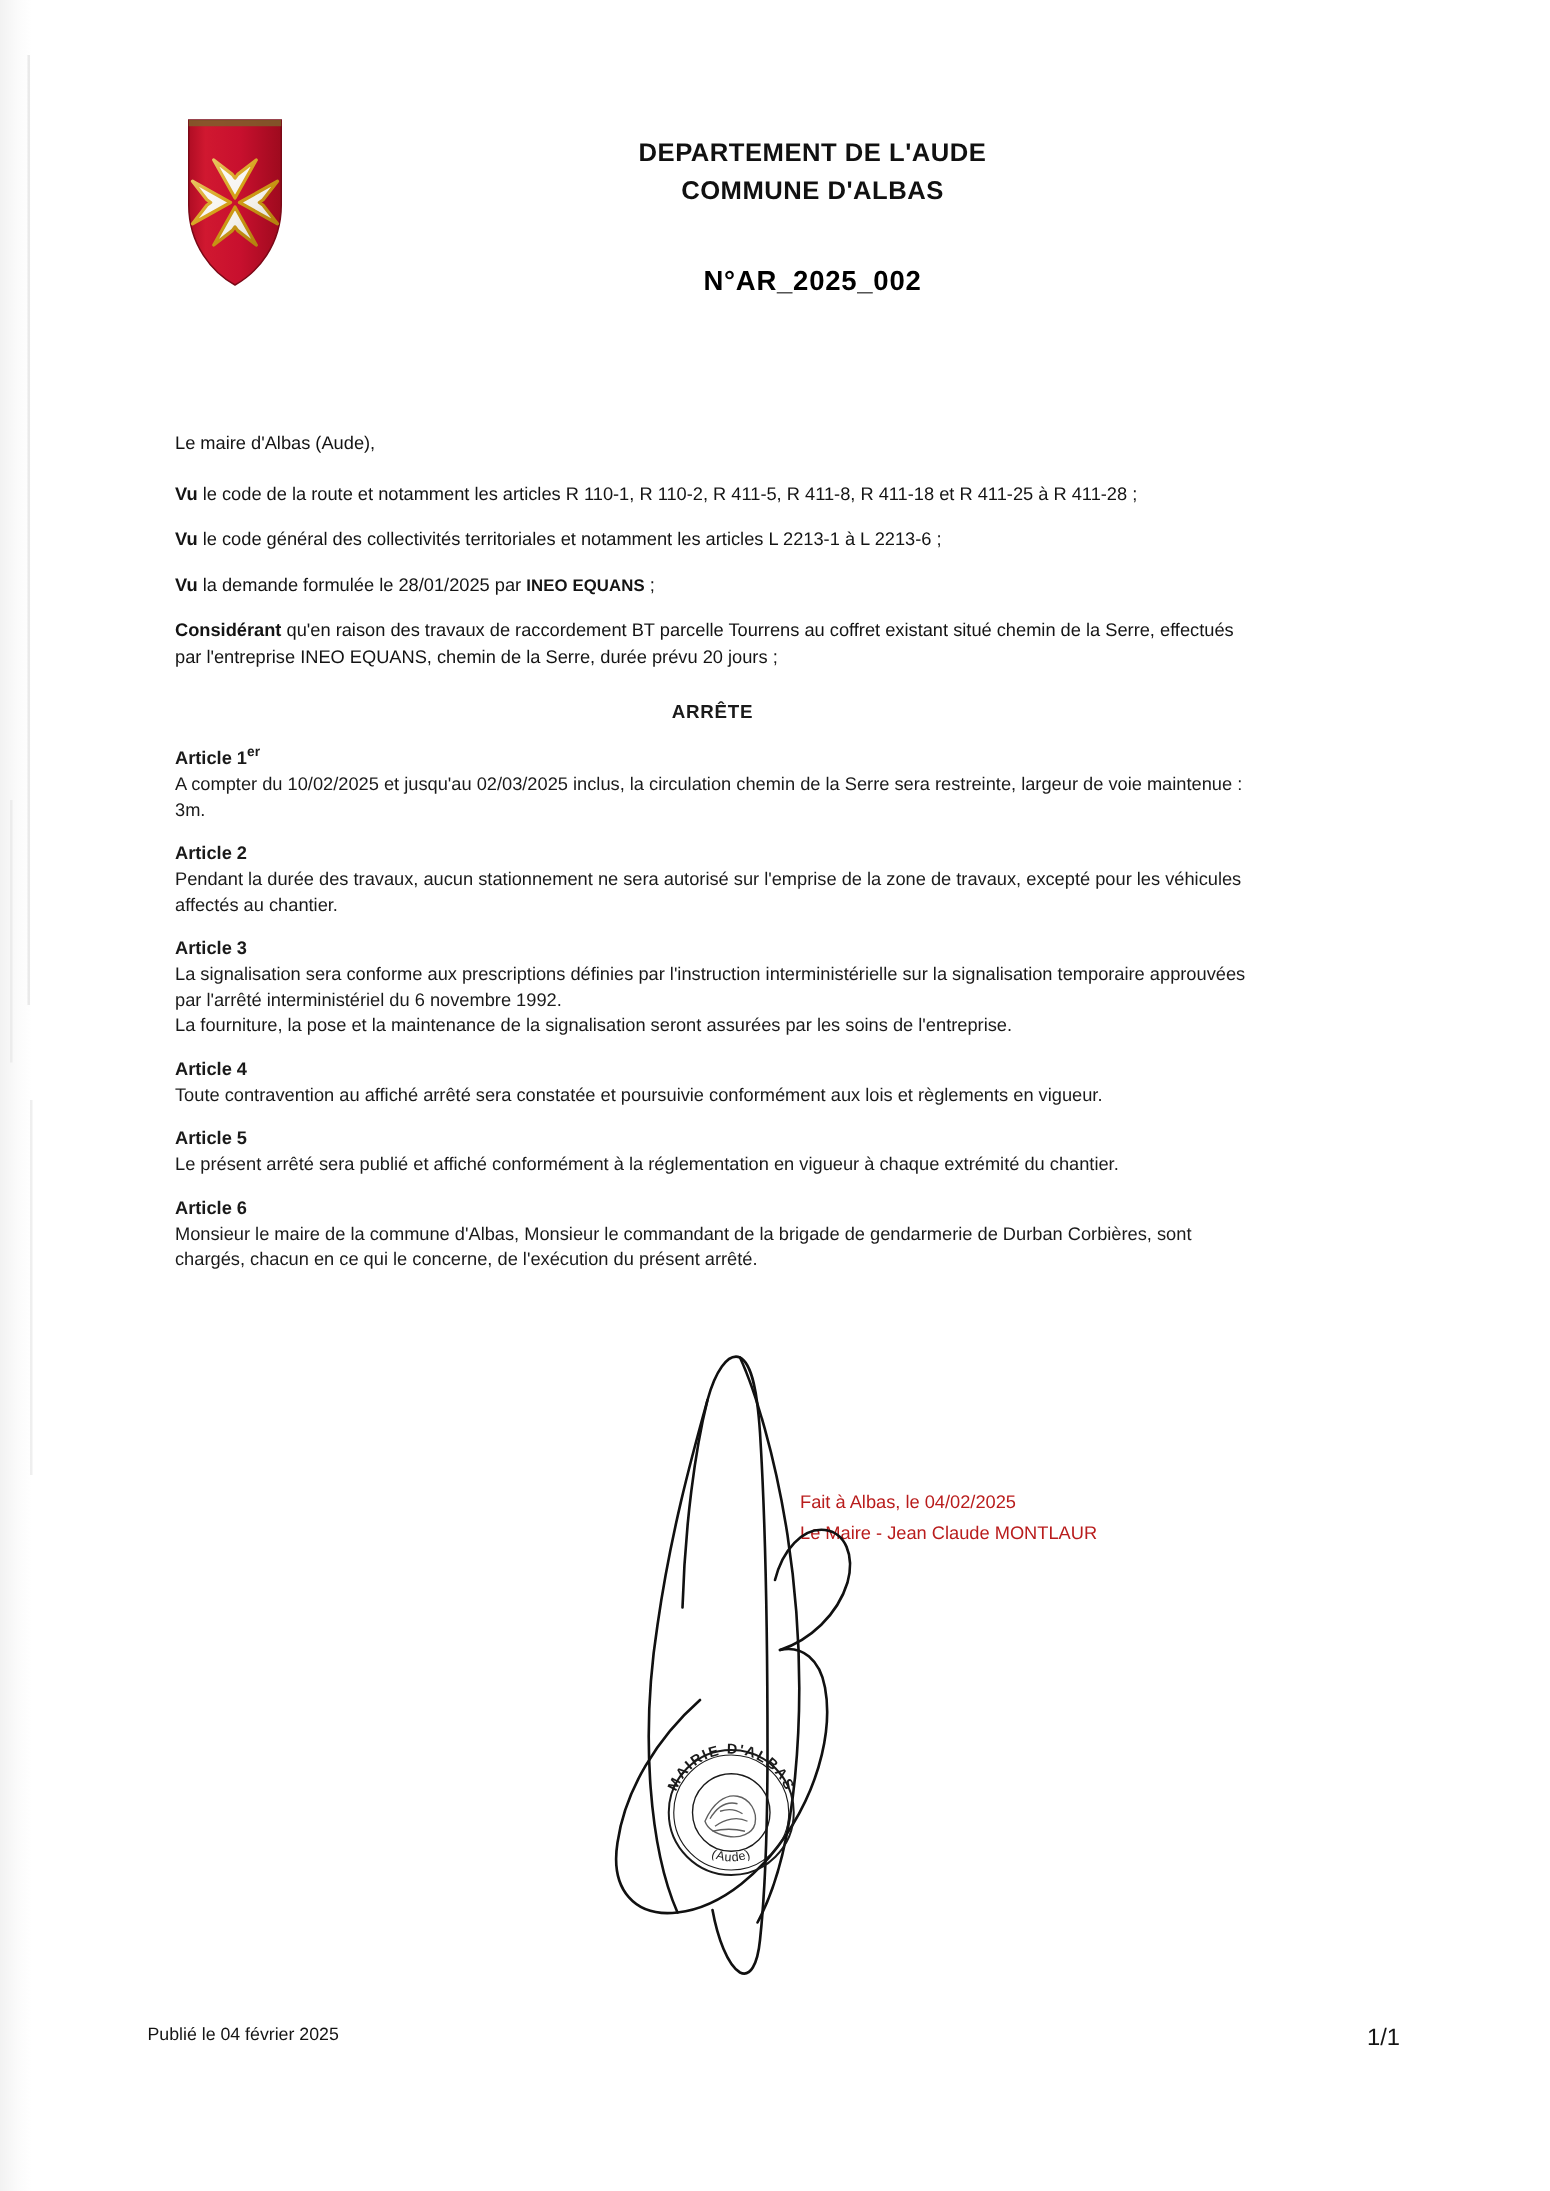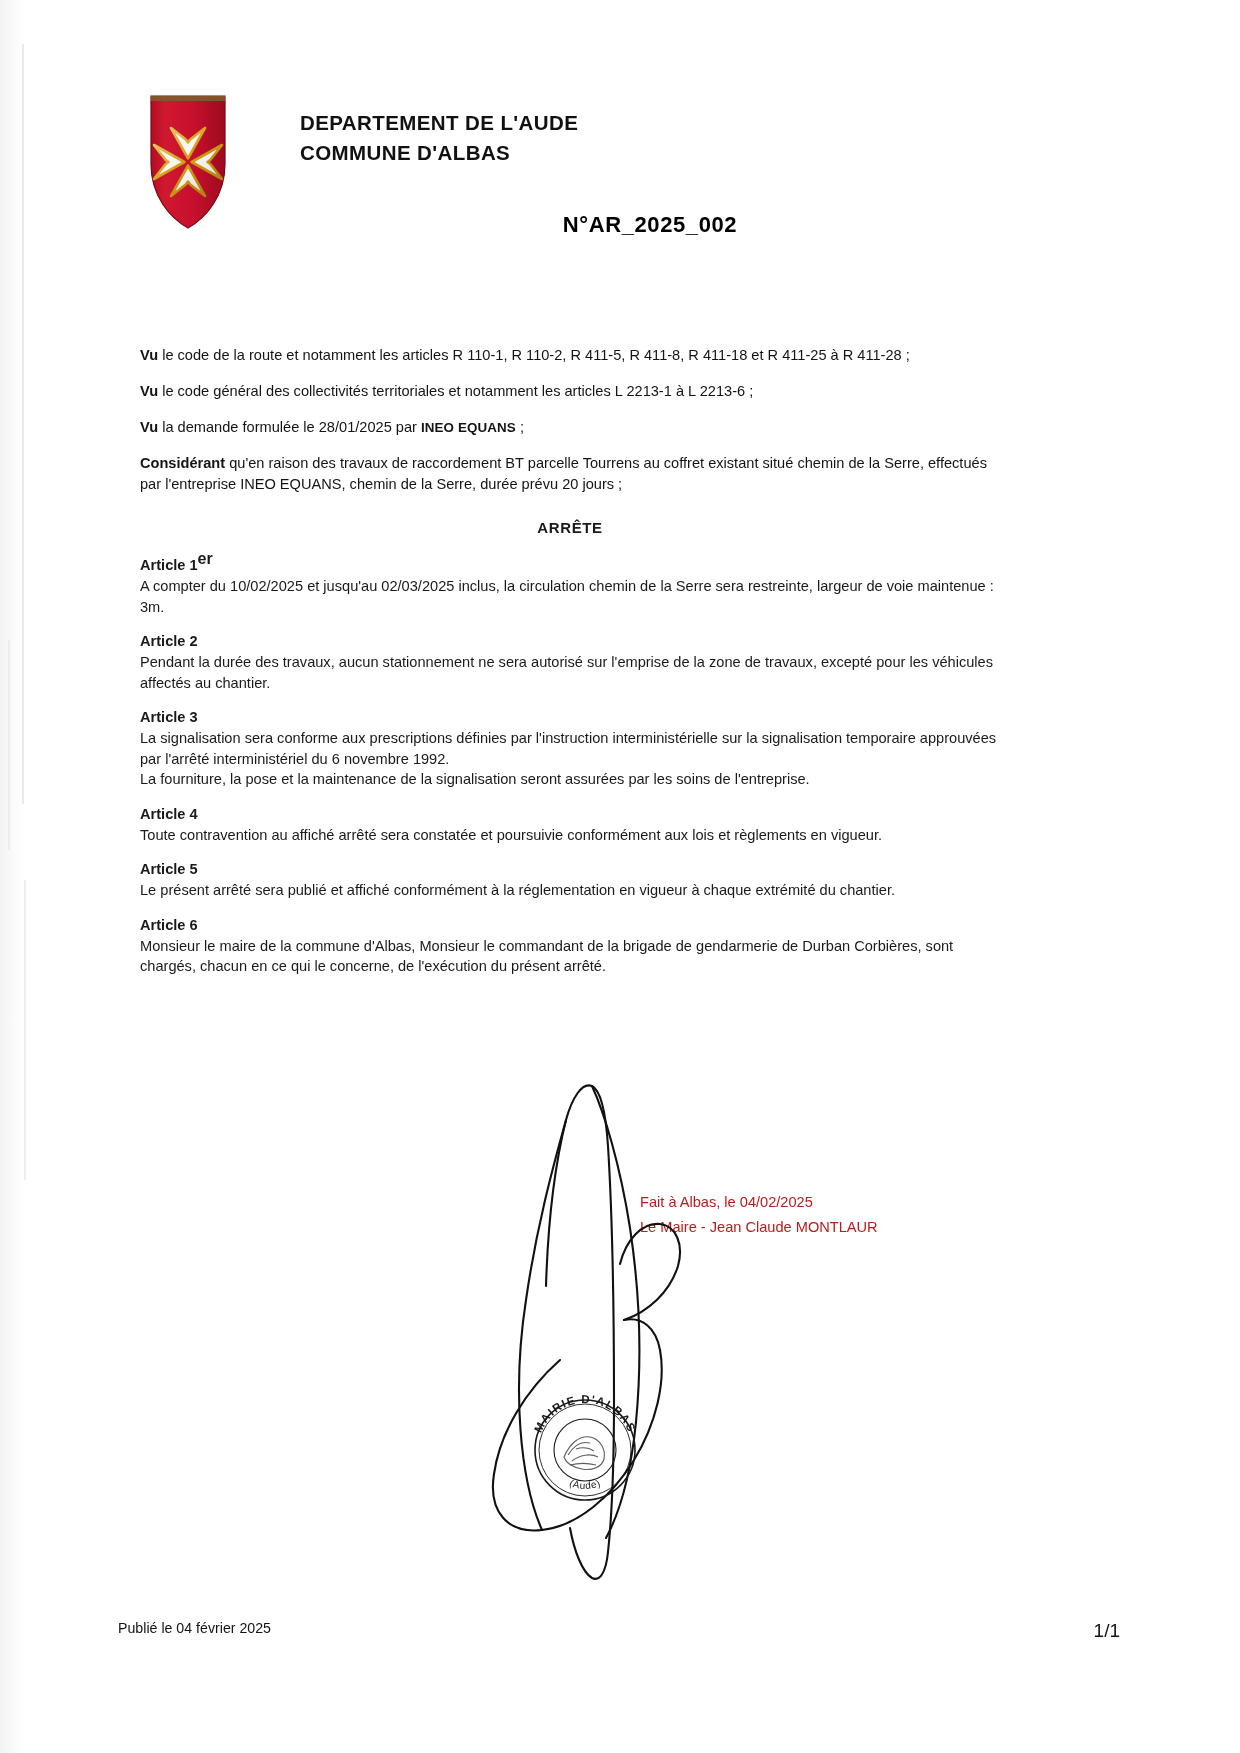--- a/index.html
+++ b/index.html
@@ -46,20 +46,21 @@
   }
   .crest {
     position: absolute;
     left: 148px; top: 0;
     width: 80px; height: 140px;
   }
   .header-titles {
     position: absolute;
     left: 300px; top: 16px;
     width: 700px;
+    text-align: center;
   }
   .header-line {
     font-size: 20.5px;
     font-weight: bold;
     letter-spacing: .4px;
     line-height: 30px;
     color: #111;
   }
   .doc-ref {
     position: absolute;
@@ -98,21 +99,21 @@
   }
 
   .article { margin-bottom: 15px; }
   .article-title {
     font-size: 14.6px;
     font-weight: bold;
     line-height: 19px;
     margin-bottom: 1px;
   }
   .article-title sup {
-    font-size: 16px;
+    font-size: 11px;
     vertical-align: super;
     line-height: 0;
   }
   .article-body {
     font-size: 14.6px;
     line-height: 20.5px;
   }
 
   
   .signature-block {
@@ -207,20 +208,21 @@
     <div class="header-titles">
       <div class="header-line">DEPARTEMENT DE L'AUDE</div>
       <div class="header-line">COMMUNE D'ALBAS</div>
     </div>
 
     <div class="doc-ref">N°AR_2025_002</div>
   </div>
 
   <div class="body">
 
+    <p class="para lead">Le maire d'Albas (Aude),</p>
 
     <p class="para">
       <span class="kw">Vu</span><span> le code de la route et notamment les articles R 110-1, R 110-2, R 411-5, R 411-8, R 411-18 et R 411-25 à R 411-28 ;</span>
     </p>
 
     <p class="para">
       <span class="kw">Vu</span><span> le code général des collectivités territoriales et notamment les articles L 2213-1 à L 2213-6 ;</span>
     </p>
 
     <p class="para">

